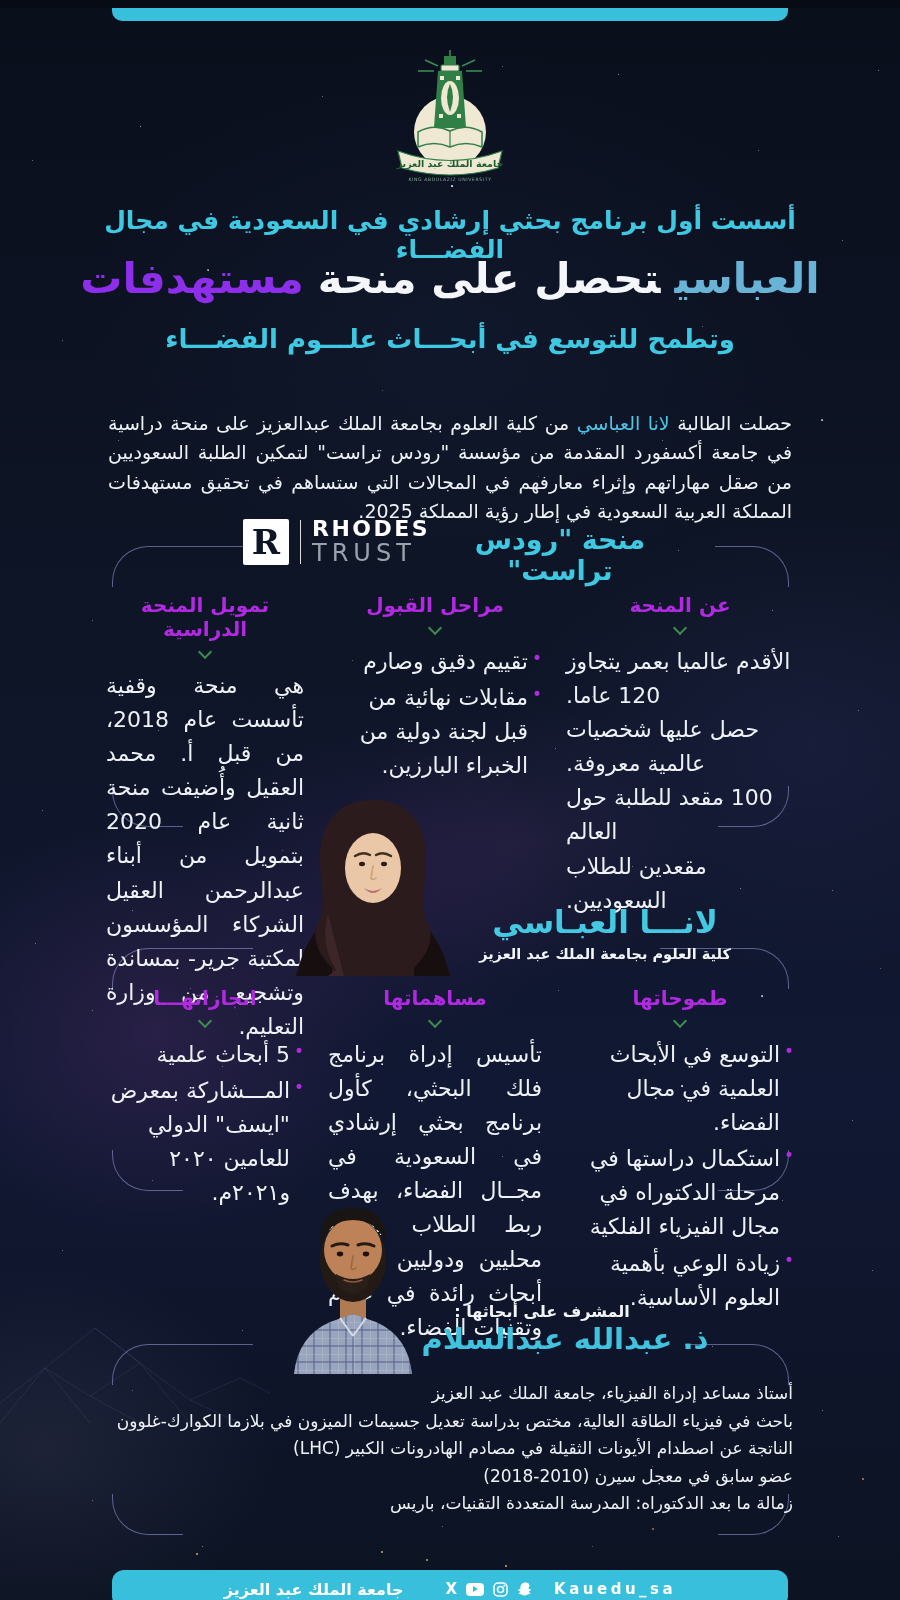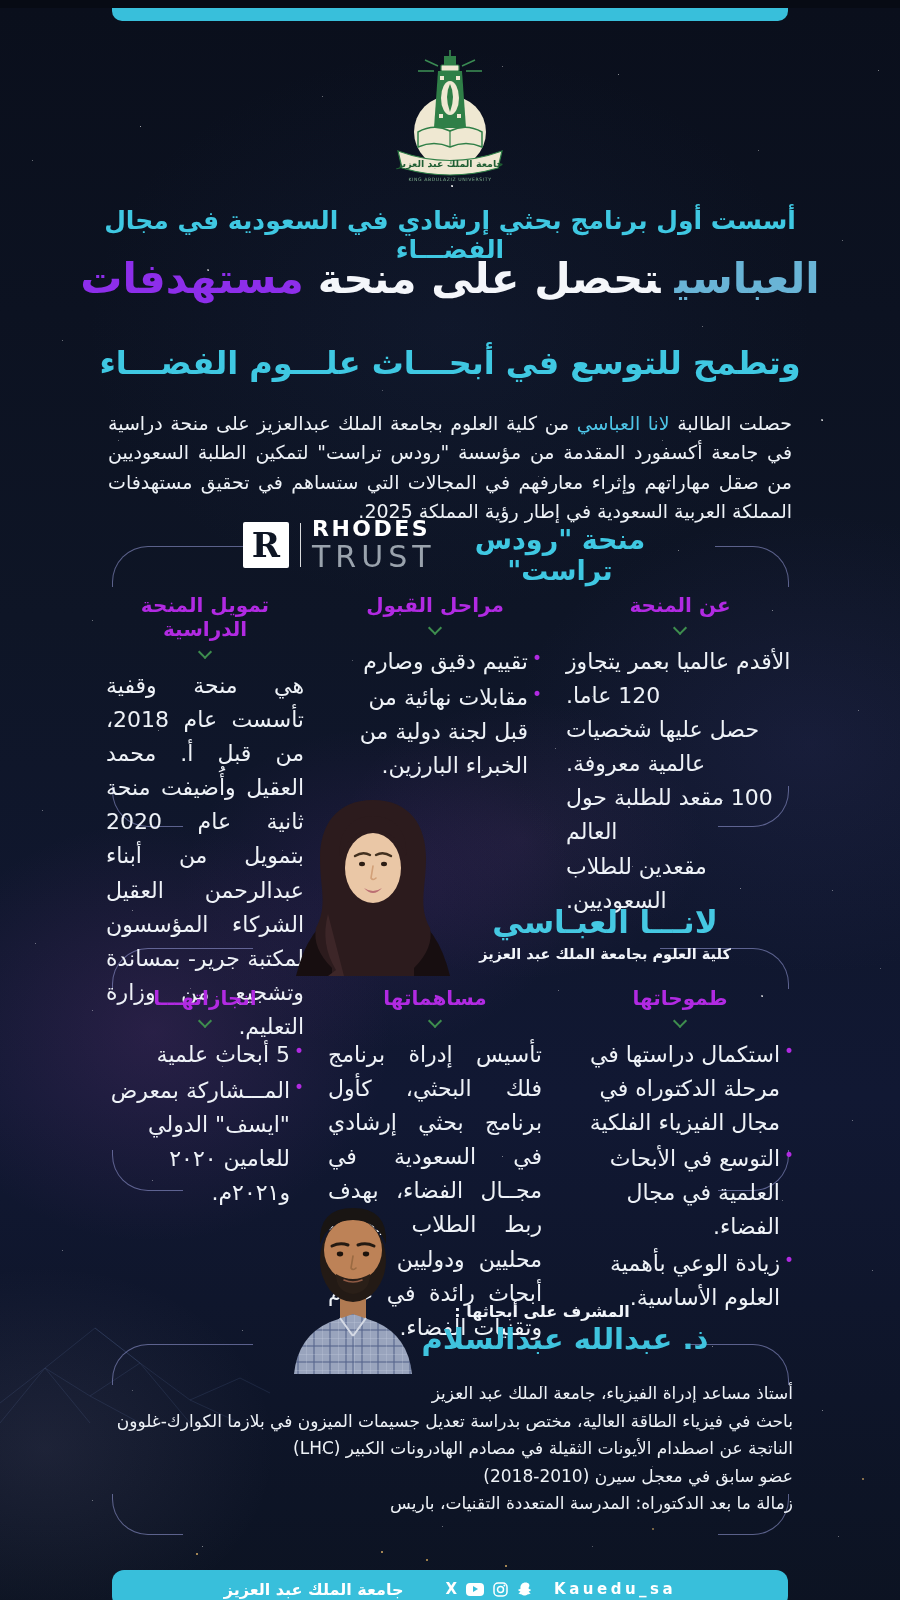--- a/index.html
+++ b/index.html
@@ -50,38 +50,38 @@
 
   .center{text-align:center;}
   .rtl{direction:rtl;}
   .cyan{color:#3fc8e2;}
   .tagline-top{top:198px;left:60px;width:780px;font-size:25px;font-weight:bold;}
   .headline{top:246px;left:40px;width:820px;font-size:42px;font-weight:bold;letter-spacing:-.5px;}
   .headline span{margin:0 7px;}
   .hl-name{color:#69b4d6;}
   .hl-mid{color:#f4f6fa;}
   .hl-oxford{color:#8d2eea;}
-  .tagline-bottom{top:336px;left:60px;width:780px;font-size:32px;font-weight:bold;}
+  .tagline-bottom{top:316px;left:60px;width:780px;font-size:26px;font-weight:bold;}
   .intro{top:382px;left:108px;width:684px;font-size:19px;line-height:1.55;text-align:justify;color:#eef2f7;}
   .intro .hl{color:#4ec6e8;}
 
   .bracket{position:absolute;height:40px;border:0 solid rgba(156,160,222,.55);}
   .br-tl{border-top-width:1.6px;border-left-width:1.6px;border-top-left-radius:36px;}
   .br-tr{border-top-width:1.6px;border-right-width:1.6px;border-top-right-radius:36px;}
   .br-bl{border-bottom-width:1.6px;border-left-width:1.6px;border-bottom-left-radius:36px;}
   .br-br{border-bottom-width:1.6px;border-right-width:1.6px;border-bottom-right-radius:36px;}
 
   .sec-title{font-size:27px;font-weight:bold;color:#3fc8e2;}
   .rhodes-logo{top:510px;left:243px;display:flex;align-items:center;gap:11px;direction:ltr;}
   .r-mark{width:46px;height:46px;background:#fff;border-radius:2px;display:flex;align-items:center;justify-content:center;}
   .r-mark span{font-family:"DejaVu Serif","Liberation Serif",serif;font-weight:bold;font-size:34px;color:#0e1524;line-height:1;}
   .r-div{width:1px;height:44px;background:rgba(255,255,255,.85);}
   .r-text{line-height:1.04;}
   .r-text .l1{font-size:22px;font-weight:bold;letter-spacing:2.5px;color:#fff;}
-  .r-text .l2{font-size:30px;font-weight:400;letter-spacing:5px;color:#9aa3ad;}
+  .r-text .l2{font-size:24px;font-weight:400;letter-spacing:5px;color:#9aa3ad;}
 
   .cols{left:106px;width:688px;display:flex;direction:rtl;gap:24px;}
   .cols-rhodes{top:585px;}
   .cols-lana{top:978px;}
   .col{flex:1;}
   .col-w1{flex:0 0 228px;}
   .col-w2{flex:0 0 214px;}
   .col-w3{flex:0 0 198px;}
   .col h3{margin:0;text-align:center;font-size:20px;font-weight:bold;color:#b12ae2;}
   .chev{width:8px;height:8px;border-right:2px solid #3e8e4e;border-bottom:2px solid #3e8e4e;transform:rotate(45deg);margin:6px auto 12px auto;}
@@ -229,22 +229,22 @@
   </svg>
 
   <div class="abs center rtl lana-name">لانـــا العبـاسي</div>
   <div class="abs center rtl lana-sub">كلية العلوم بجامعة الملك عبد العزيز</div>
 
   <div class="abs cols cols-lana rtl">
     <div class="col col-w1">
       <h3>طموحاتها</h3>
       <div class="chev"></div>
       <ul class="body">
+        <li>التوسع في الأبحاث العلمية في مجال الفضاء.</li>
         <li>استكمال دراستها في مرحلة الدكتوراه في مجال الفيزياء الفلكية</li>
-        <li>التوسع في الأبحاث العلمية في مجال الفضاء.</li>
         <li>زيادة الوعي بأهمية العلوم الأساسية.</li>
       </ul>
     </div>
     <div class="col col-w2">
       <h3>مساهماتها</h3>
       <div class="chev"></div>
       <p class="body">تأسيس إدراة برنامج فلك البحثي، كأول برنامج بحثي إرشادي في السعودية في مجــال الفضاء، بهدف ربط الطلاب بخبراء محليين ودوليين لإجراء أبحاث رائدة في علوم وتقنيات الفضاء.</p>
     </div>
     <div class="col col-w3">
       <h3>انجازاتهـــا</h3>

